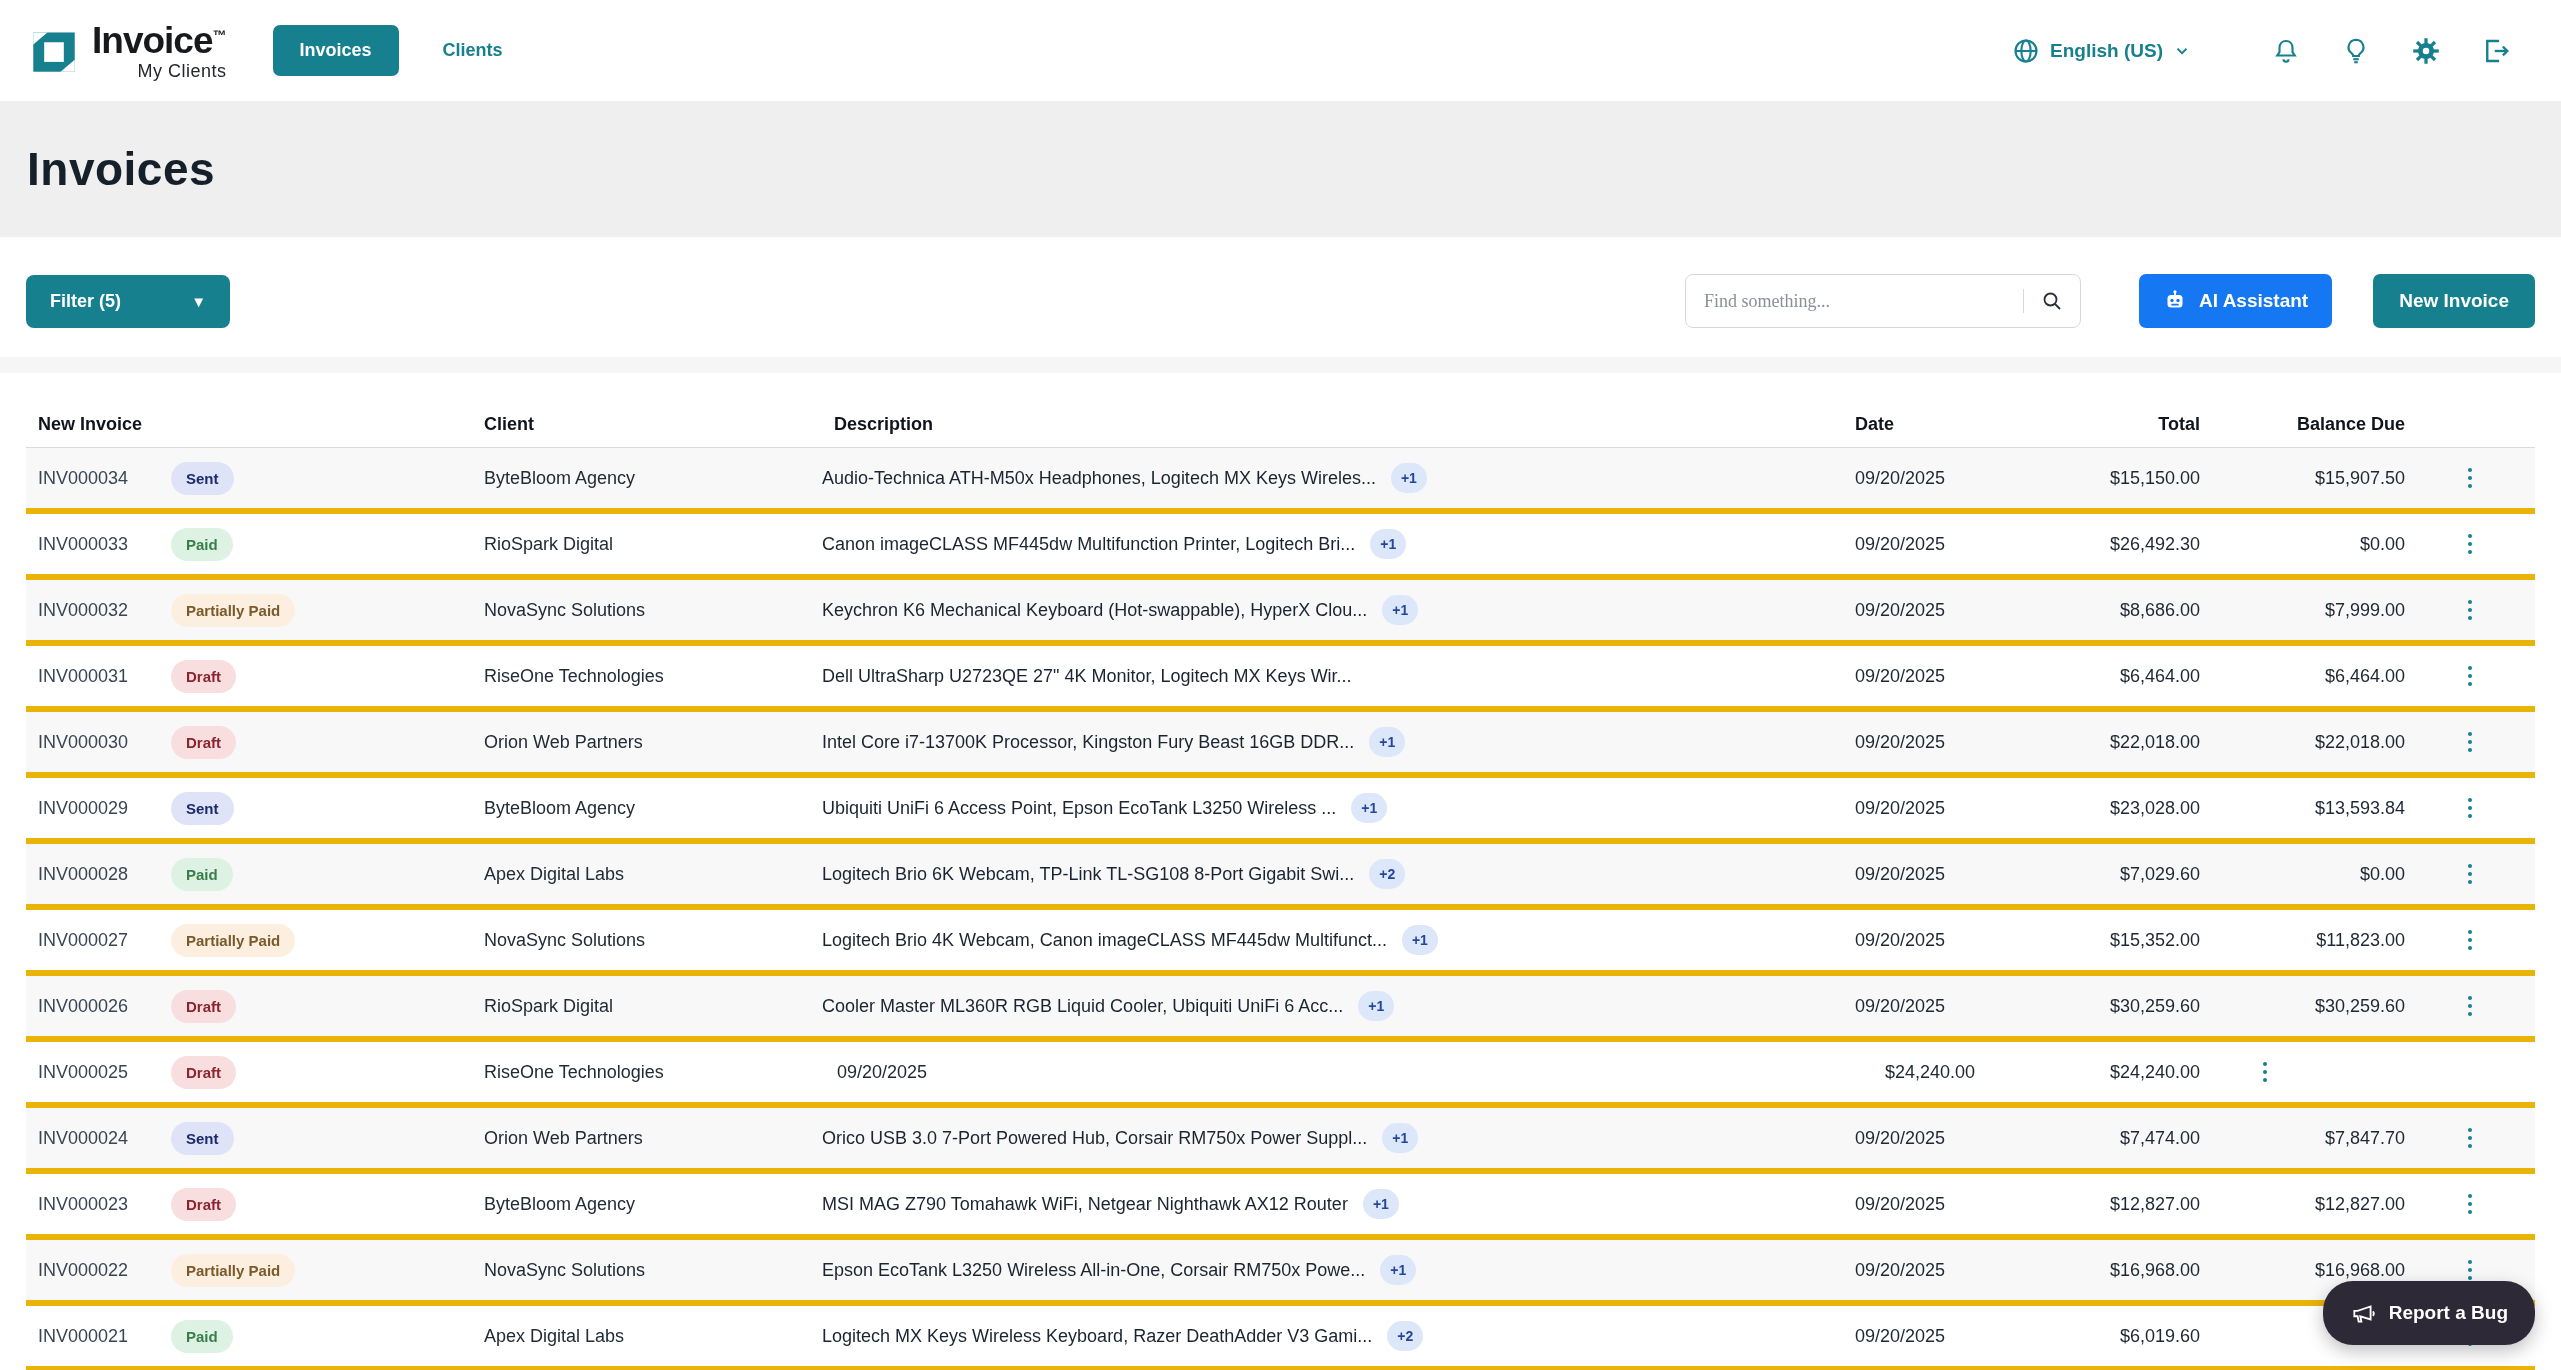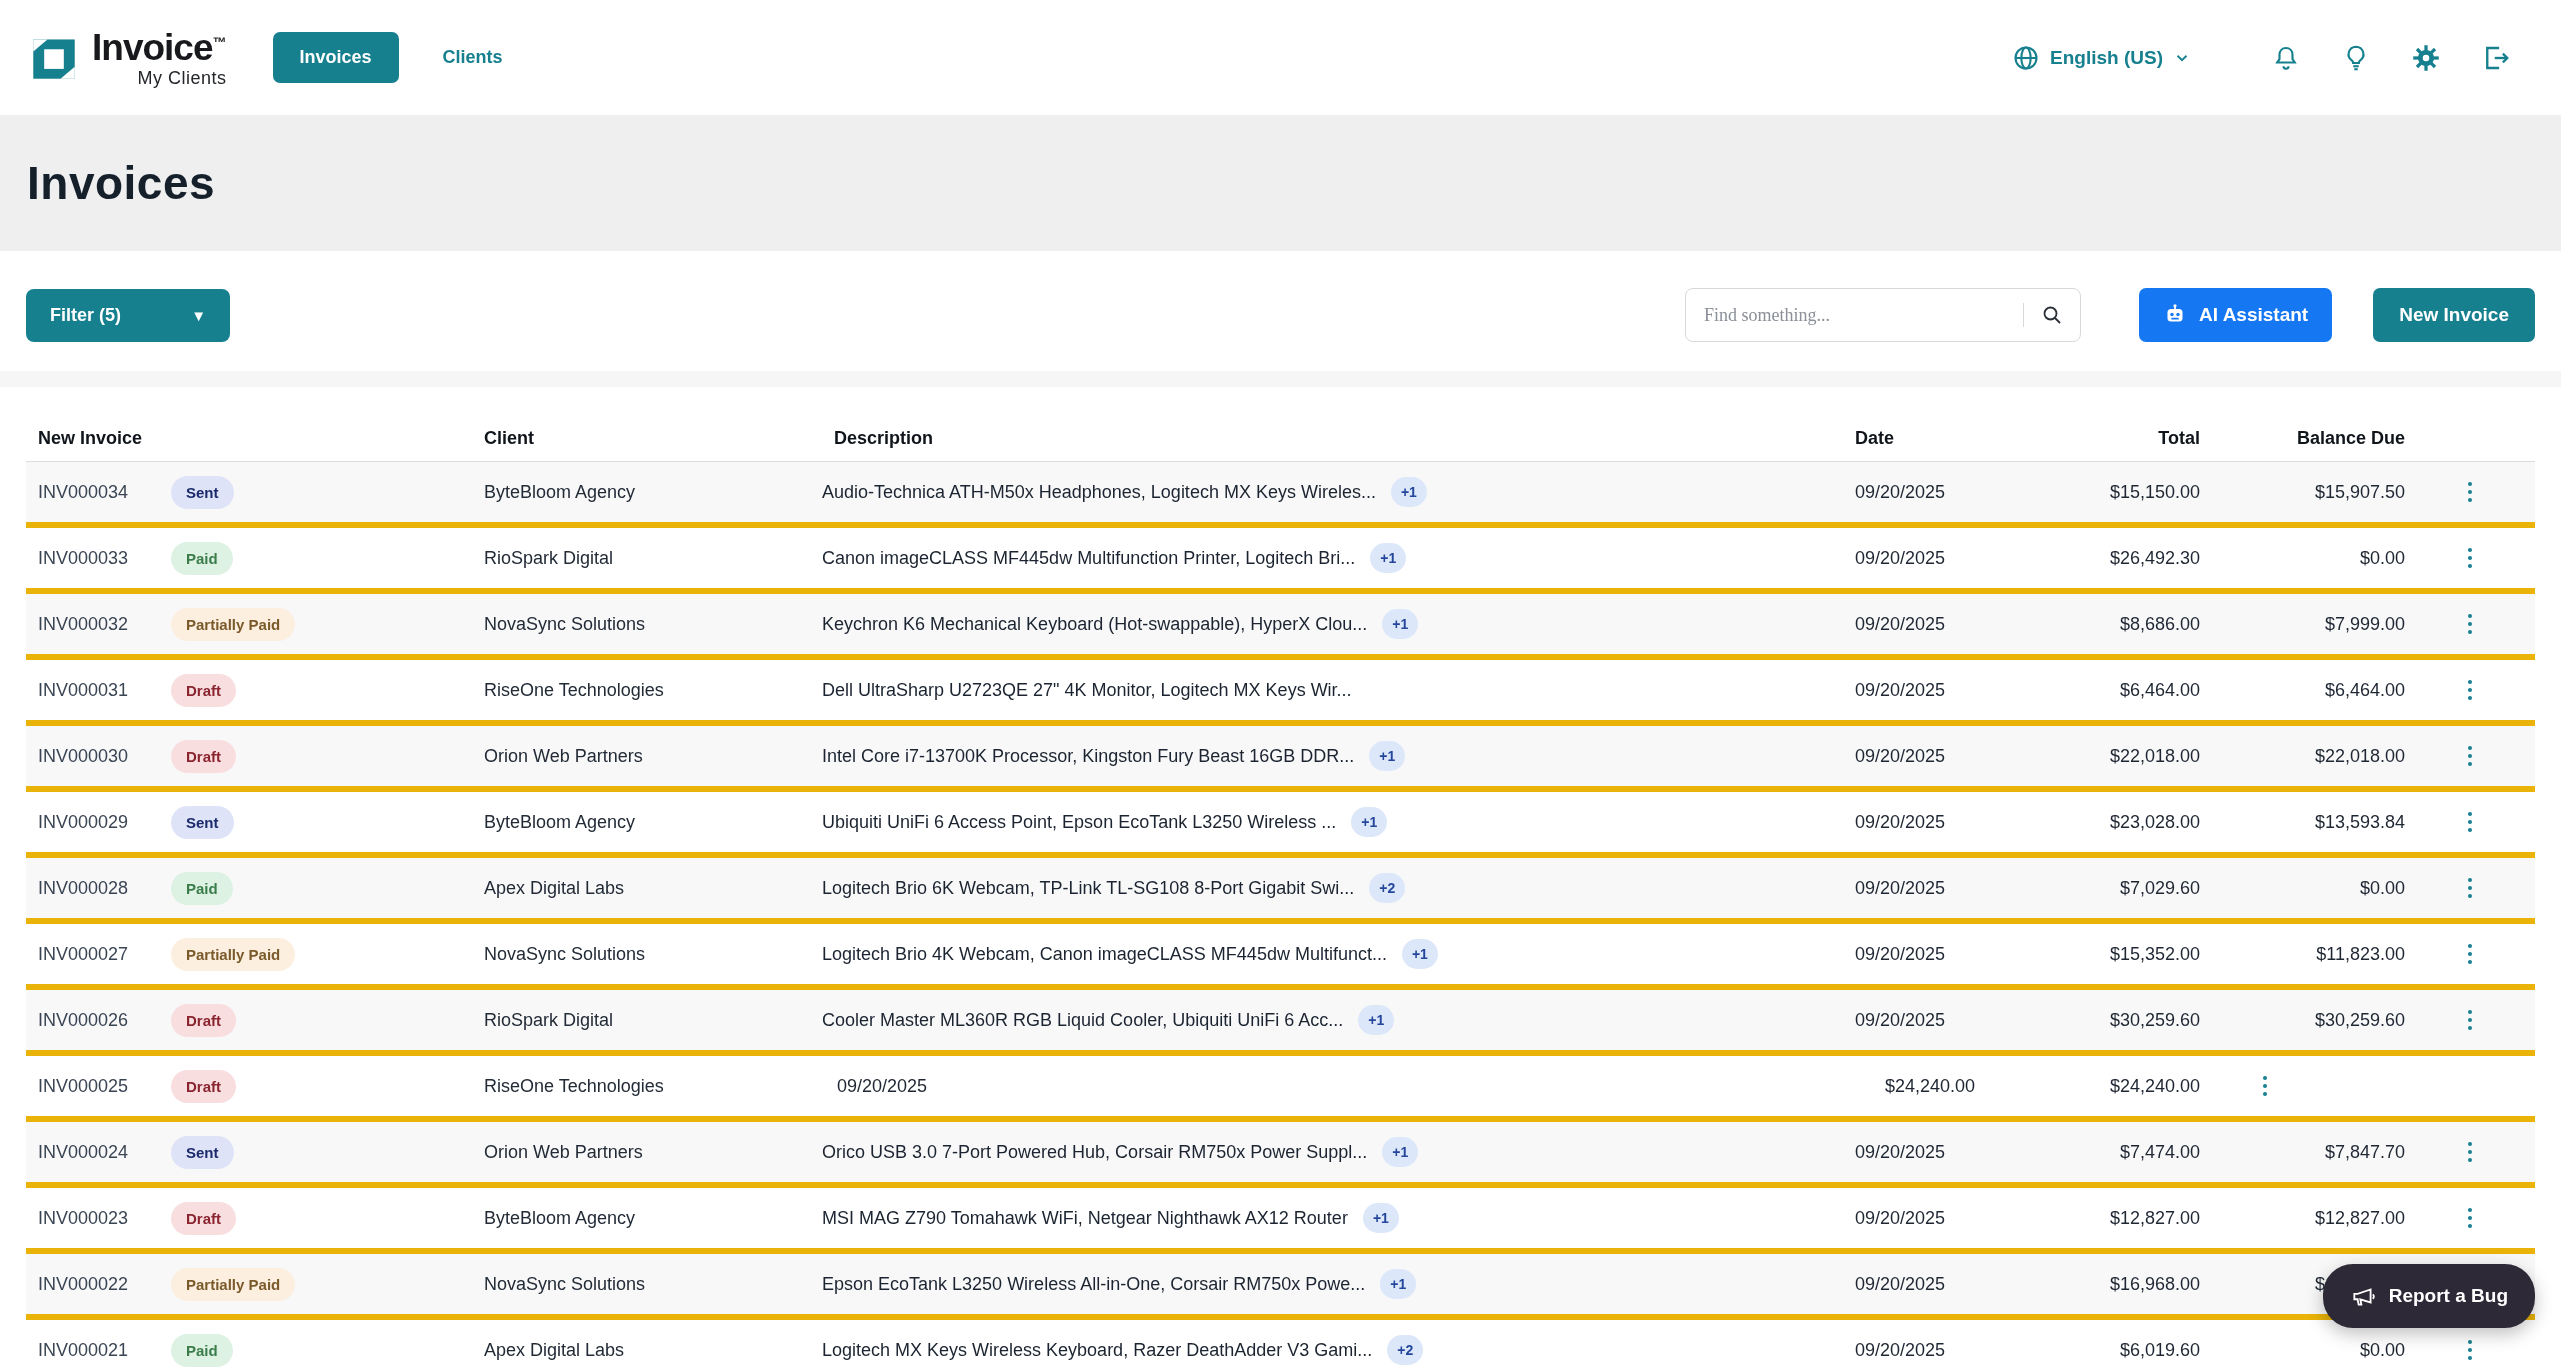--- a/index.html
+++ b/index.html
@@ -1,20 +1,20 @@
 <!DOCTYPE html>
 <html><head>
 <meta charset="utf-8">
 <style>
   * { margin:0; padding:0; box-sizing:border-box; }
   html,body { width:2561px; height:1370px; overflow:hidden; background:#fff;
     font-family:"Liberation Sans", sans-serif; color:#1F2733; }
 
   
-  .topbar { height:115px; background:#fff; display:flex; align-items:center; padding:0 30px; }
+  .topbar { height:101px; background:#fff; display:flex; align-items:center; padding:0 30px; }
   .logo { display:flex; align-items:center; gap:14px; }
   .logo-text { display:flex; flex-direction:column; align-items:flex-end; line-height:1; }
   .logo-name { font-size:37px; font-weight:800; color:#17191c; letter-spacing:-1px; }
   .logo-name sup { font-size:14px; font-weight:700; letter-spacing:0; }
   .logo-tagline { font-size:18px; font-weight:500; color:#23262a; margin-top:3px; letter-spacing:.5px; }
   .nav { display:flex; align-items:center; margin-left:46px; gap:44px; }
   .nav-pill { background:var(--teal); color:#fff; font-weight:700; font-size:18px;
     padding:15px 27px; border-radius:7px; border:none; cursor:pointer; }
   .nav-link { color:var(--teal); font-weight:700; font-size:18px; cursor:pointer; }
   .top-right { margin-left:auto; display:flex; align-items:center; gap:0; }
@@ -68,21 +68,21 @@
   .cell-desc { display:flex; align-items:center; gap:15px; color:#1B2430; }
   .extra-pill { background:#DCE7F9; color:#24469B; font-size:14px; font-weight:700;
     padding:8px 10px; border-radius:999px; line-height:1; }
   .cell-date { padding-left:15px; }
   .cell-total, .cell-balance { text-align:right; padding-right:25px; }
   .kebab { display:flex; flex-direction:column; gap:4px; align-items:center; width:44px;
     margin-left:18px; cursor:pointer; background:none; border:none; padding:6px 0; }
   .kebab i { width:4px; height:4px; border-radius:50%; background:var(--teal); }
 
   
-  .report-bug { position:fixed; right:26px; bottom:42px; height:64px; background:#2E2936;
+  .report-bug { position:fixed; right:26px; bottom:25px; height:64px; background:#2E2936;
     color:#fff; border:none; border-radius:30px; display:flex; align-items:center; gap:13px;
     padding:0 27px; font-size:19px; font-weight:600; cursor:pointer; font-family:inherit;
     box-shadow:0 6px 18px rgba(0,0,0,.25); }
 </style>
 </head>
 <body>
 
 <header class="topbar">
   <div class="logo">
     <svg width="48" height="48" viewBox="0 0 44 44">

